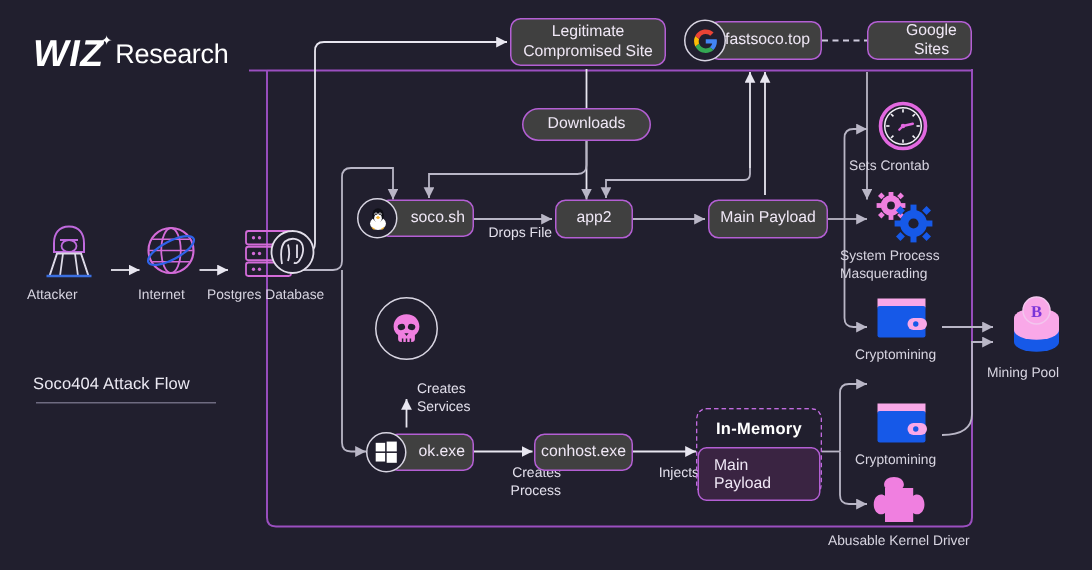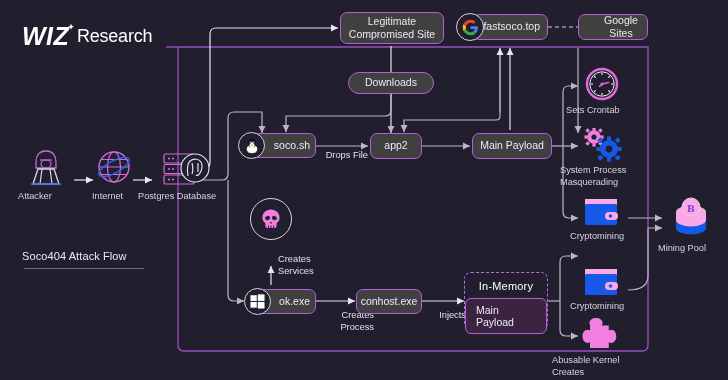--- a/index.html
+++ b/index.html
@@ -70,21 +70,21 @@
   
   #inmem {
     position: absolute;
     border: 1.4px dashed #c06ade;
     border-radius: 7px;
     background: transparent;
     display: flex; flex-direction: column;
     align-items: center; justify-content: flex-start;
   }
   #inmem .hdr {
-    color: #ffffff; font-size: 11px; font-weight: normal;
+    color: #ffffff; font-size: 11px; font-weight: bold;
     margin-top: 7px; letter-spacing: 0.2px;
   }
   #inmem .inner {
     margin-top: 6px;
     background: #3a2442;
     border: 1.4px solid #b45fd4;
     border-radius: 6px;
     color: #efe7f5; font-size: 10.5px;
     padding: 5px 10px;
   }
@@ -395,21 +395,21 @@
     <div class="gfx">
       <svg width="40" height="36" viewBox="0 0 40 36">
         <path d="M15 2 C18.8 2 21.6 4.1 21.6 7 C21.6 8 21.2 8.8 20.7 9.4 L27.8 9.4
                  L27.8 14.6 C28.4 14.1 29.3 13.7 30.3 13.7 C33.2 13.7 35.3 16.5 35.3 20.3
                  C35.3 24.1 33.2 26.9 30.3 26.9 C29.3 26.9 28.4 26.5 27.8 26 L27.8 32
                  L9 32 L9 26 C8.4 26.5 7.5 26.9 6.5 26.9 C3.6 26.9 1.5 24.1 1.5 20.3
                  C1.5 16.5 3.6 13.7 6.5 13.7 C7.5 13.7 8.4 14.1 9 14.6 L9 9.4 L9.3 9.4
                  C8.8 8.8 8.4 8 8.4 7 C8.4 4.1 11.2 2 15 2 Z" fill="#f07fe0"></path>
       </svg>
     </div>
-    <div class="cap">Abusable Kernel Creates</div>
+    <div class="cap">Abusable Kernel Driver</div>
   </div>
 
   <div class="ig" style="left:658px; top:196px; width:66px;">
     <div class="gfx">
       <svg width="48" height="44" viewBox="0 0 48 44">
         <ellipse cx="24" cy="32" rx="15" ry="6.5" fill="#1659e8"></ellipse>
         <rect x="9" y="24" width="30" height="8" fill="#1659e8"></rect>
         <ellipse cx="24" cy="24" rx="15" ry="6.5" fill="#f9a8e8"></ellipse>
         <rect x="9" y="16" width="30" height="8" fill="#f9a8e8"></rect>
         <ellipse cx="24" cy="16" rx="15" ry="6.5" fill="#f9a8e8"></ellipse>

